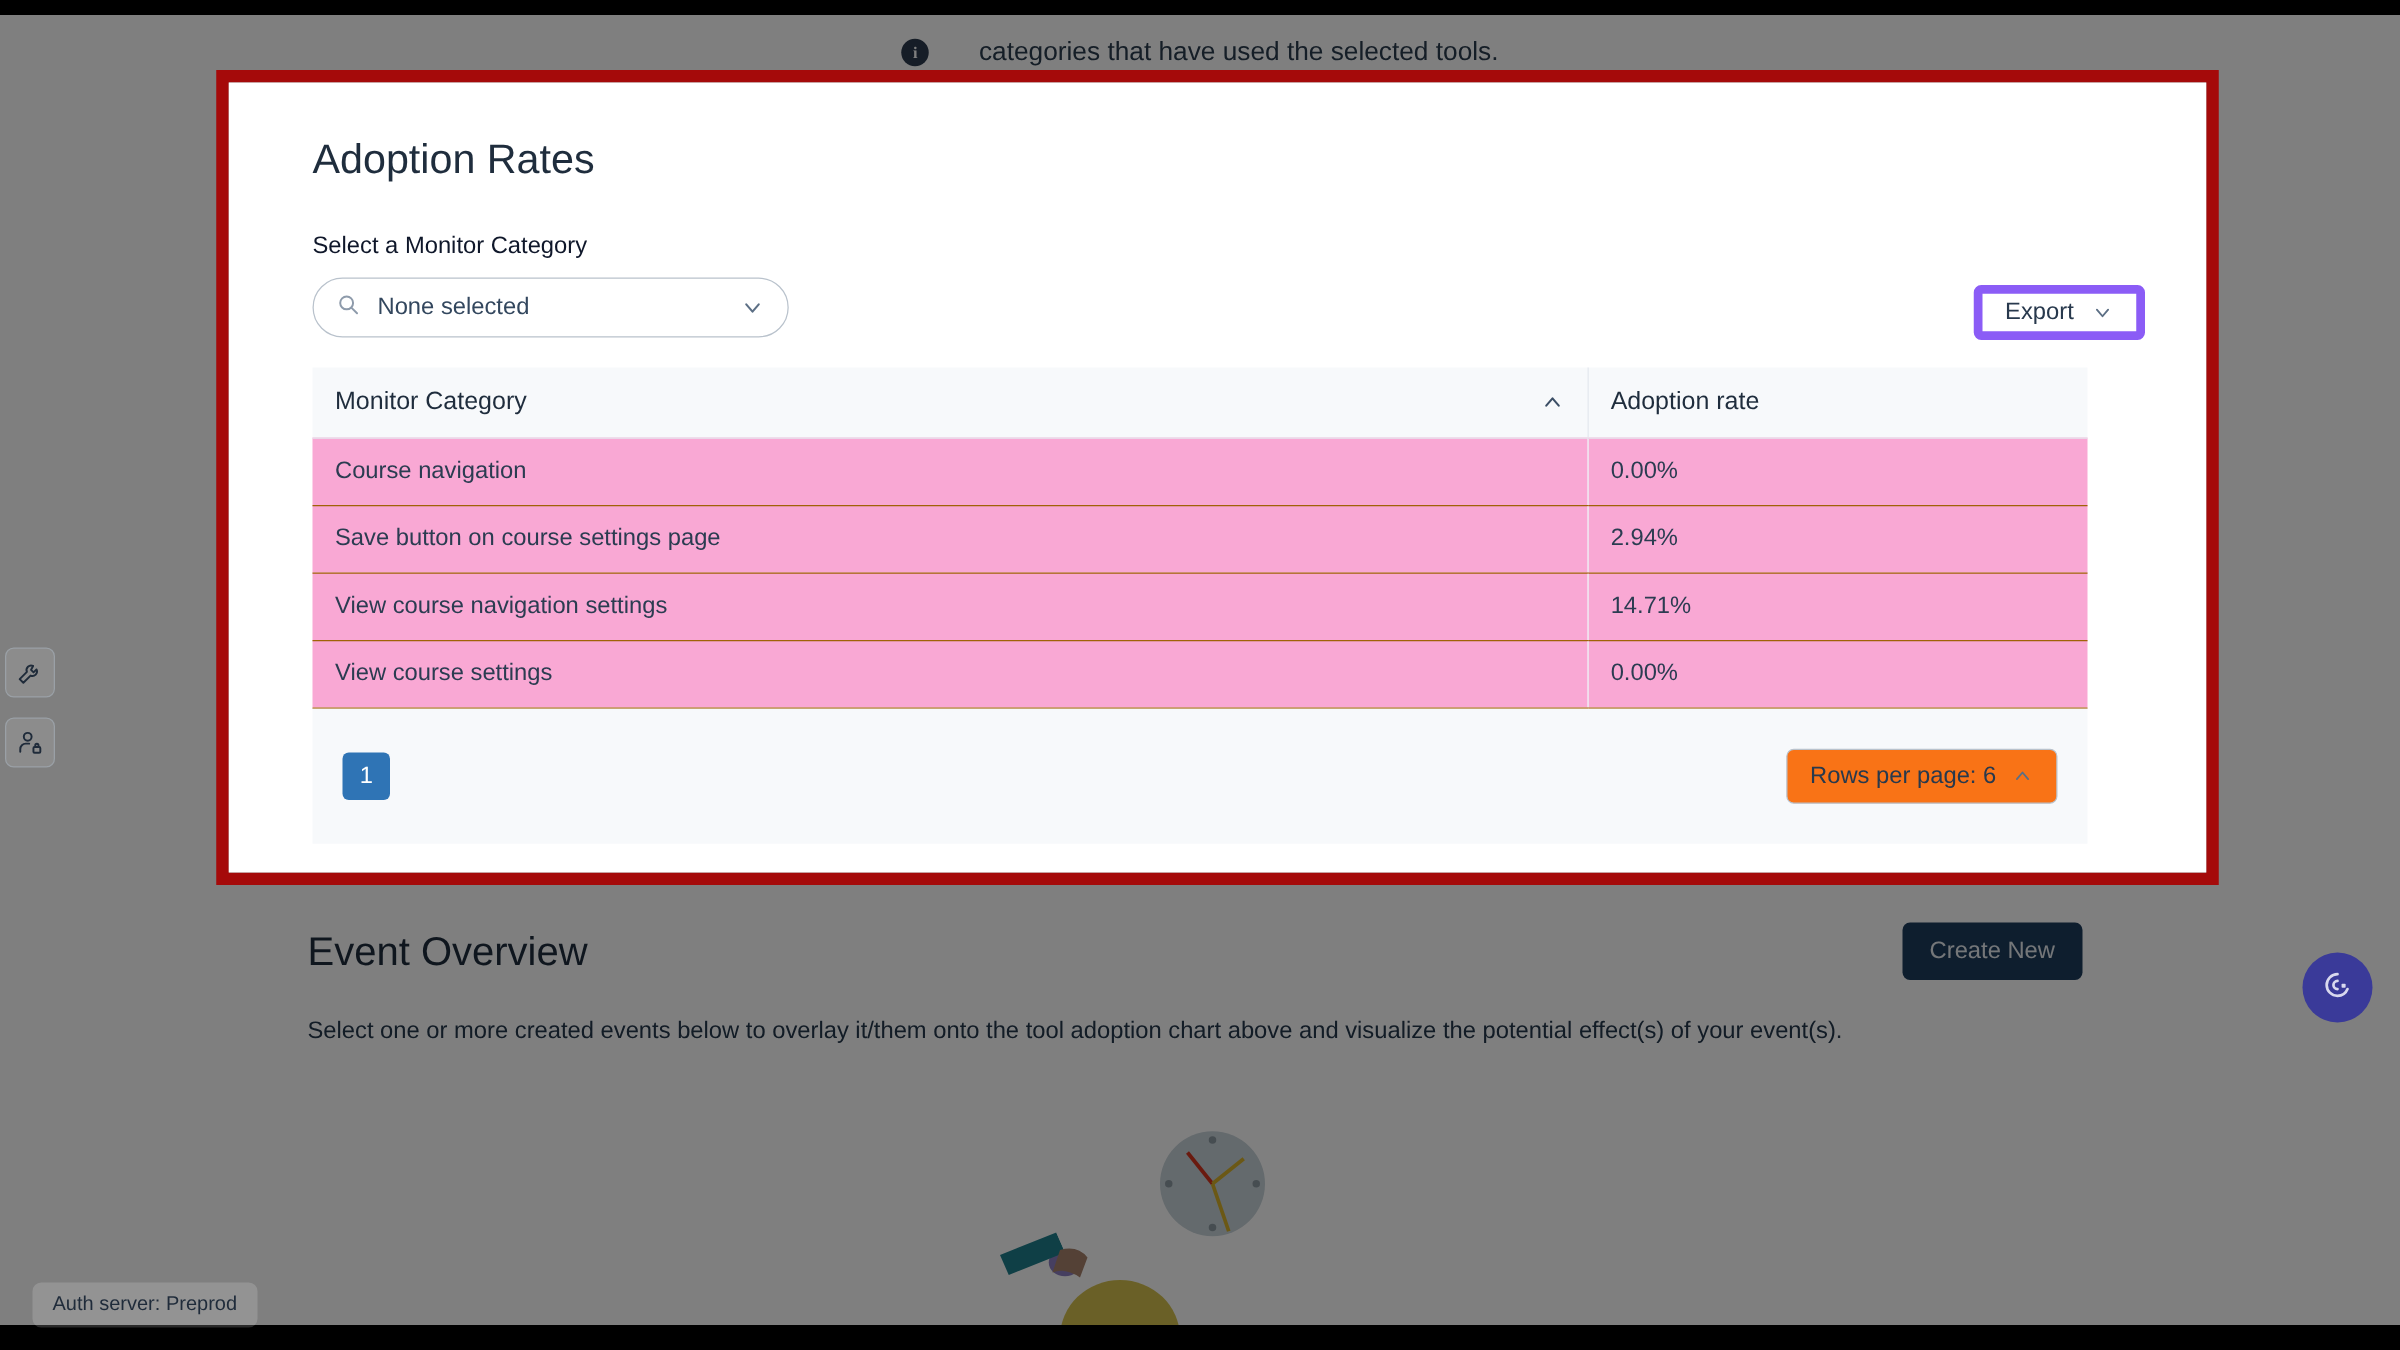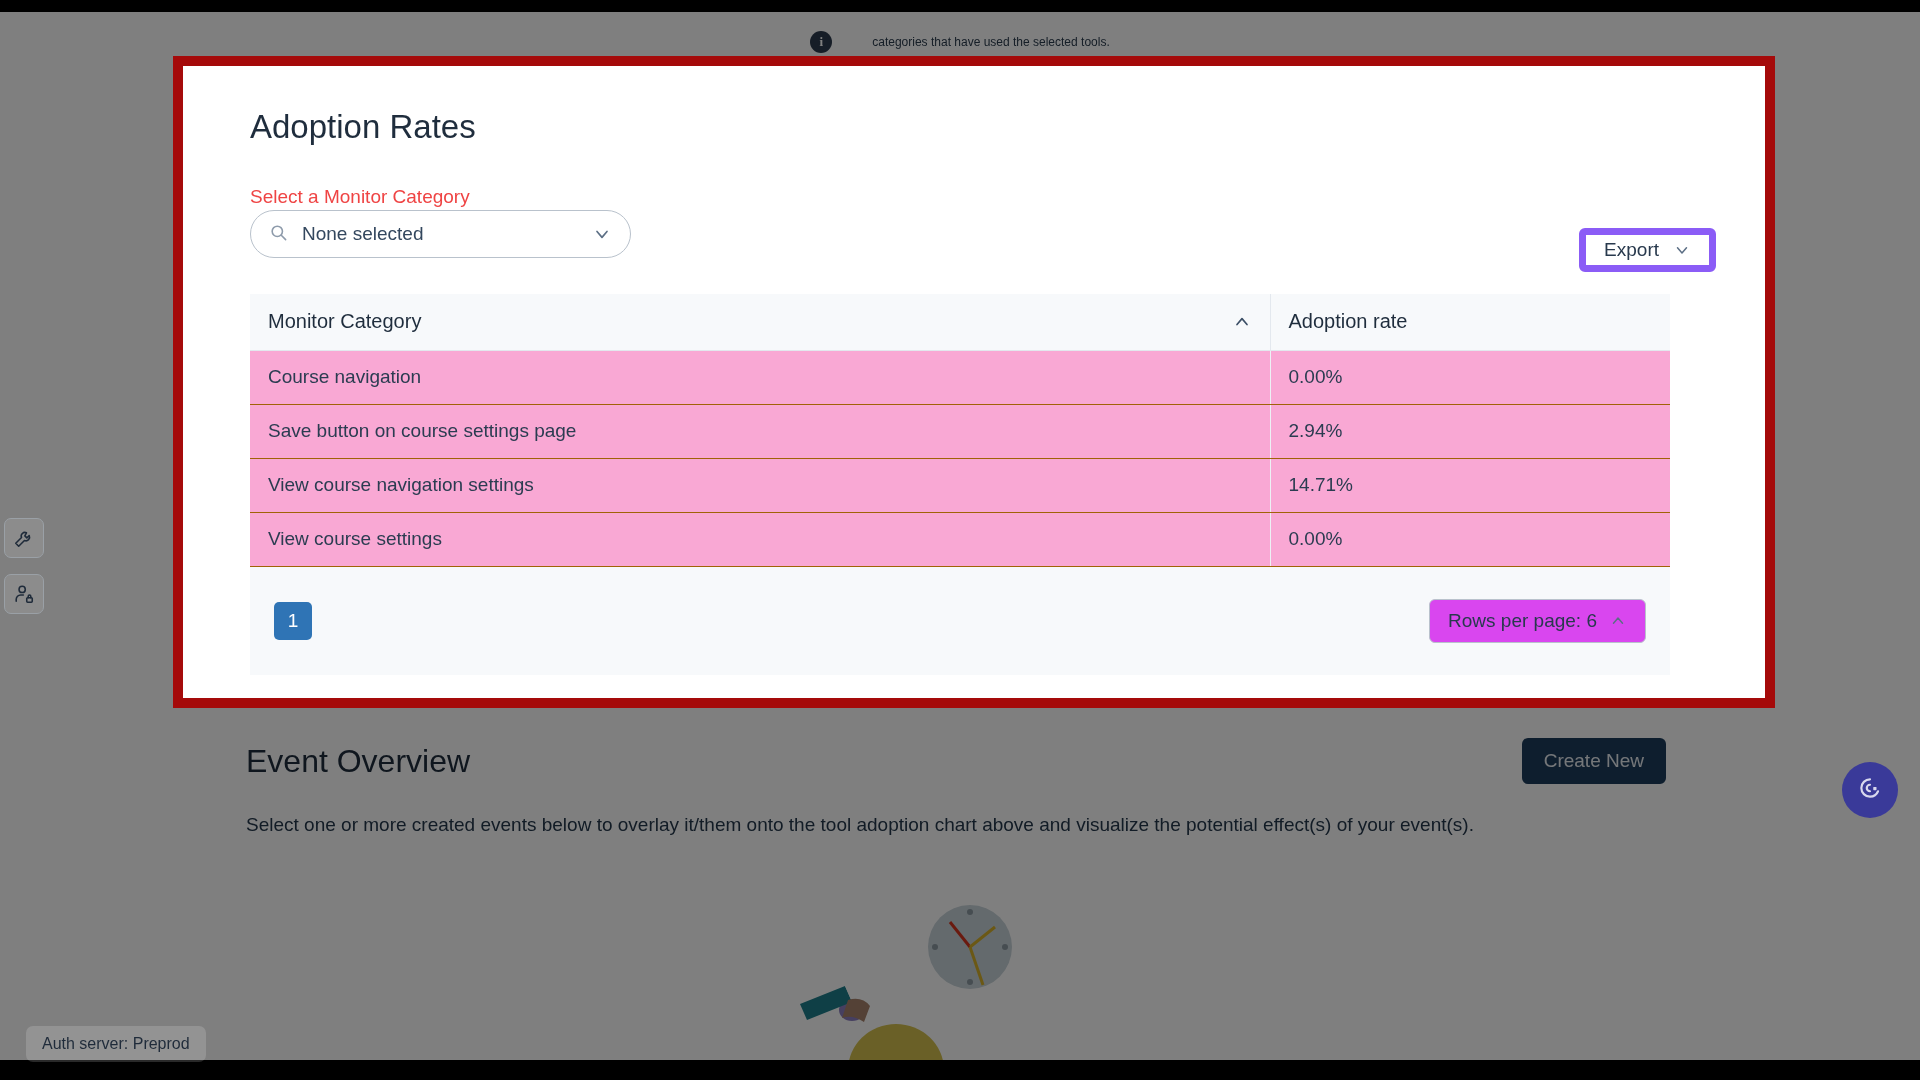--- a/index.html
+++ b/index.html
@@ -62,21 +62,21 @@
     color: #ffffff;
     font-size: 13px;
     font-weight: bold;
     display: flex;
     align-items: center;
     justify-content: center;
     font-family: "Liberation Serif", serif;
     margin-right: 30px;
   }
   .top-help-text {
-    font-size: 12px;
+    font-size: 21px;
     color: #2b3c4e;
     white-space: nowrap;
   }
 
   
   .left-rail {
     position: absolute;
     left: 4px;
     top: 518px;
     width: 44px;
@@ -190,22 +190,22 @@
 
   .card-title {
     font-size: 33px;
     color: #1f2d3d;
     font-weight: normal;
     margin-bottom: 40px;
   }
 
   .field-label {
     font-size: 19px;
-    color: #ef4444;
-    margin-bottom: 2px;
+    color: #0f172a;
+    margin-bottom: 14px;
   }
 
   .controls-row {
     display: flex;
     align-items: flex-start;
     justify-content: space-between;
   }
 
   
   .select-box {
@@ -298,21 +298,21 @@
     align-items: center;
     justify-content: center;
     border: none;
     cursor: pointer;
     font-family: "Liberation Sans", sans-serif;
   }
   .rows-btn {
     height: 44px;
     border: 1px solid #b9c2cc;
     border-radius: 6px;
-    background: #d946ef;
+    background: #f97316;
     display: flex;
     align-items: center;
     gap: 12px;
     padding: 0 18px;
     font-size: 19px;
     color: #28394d;
     cursor: pointer;
     font-family: "Liberation Sans", sans-serif;
   }
 

